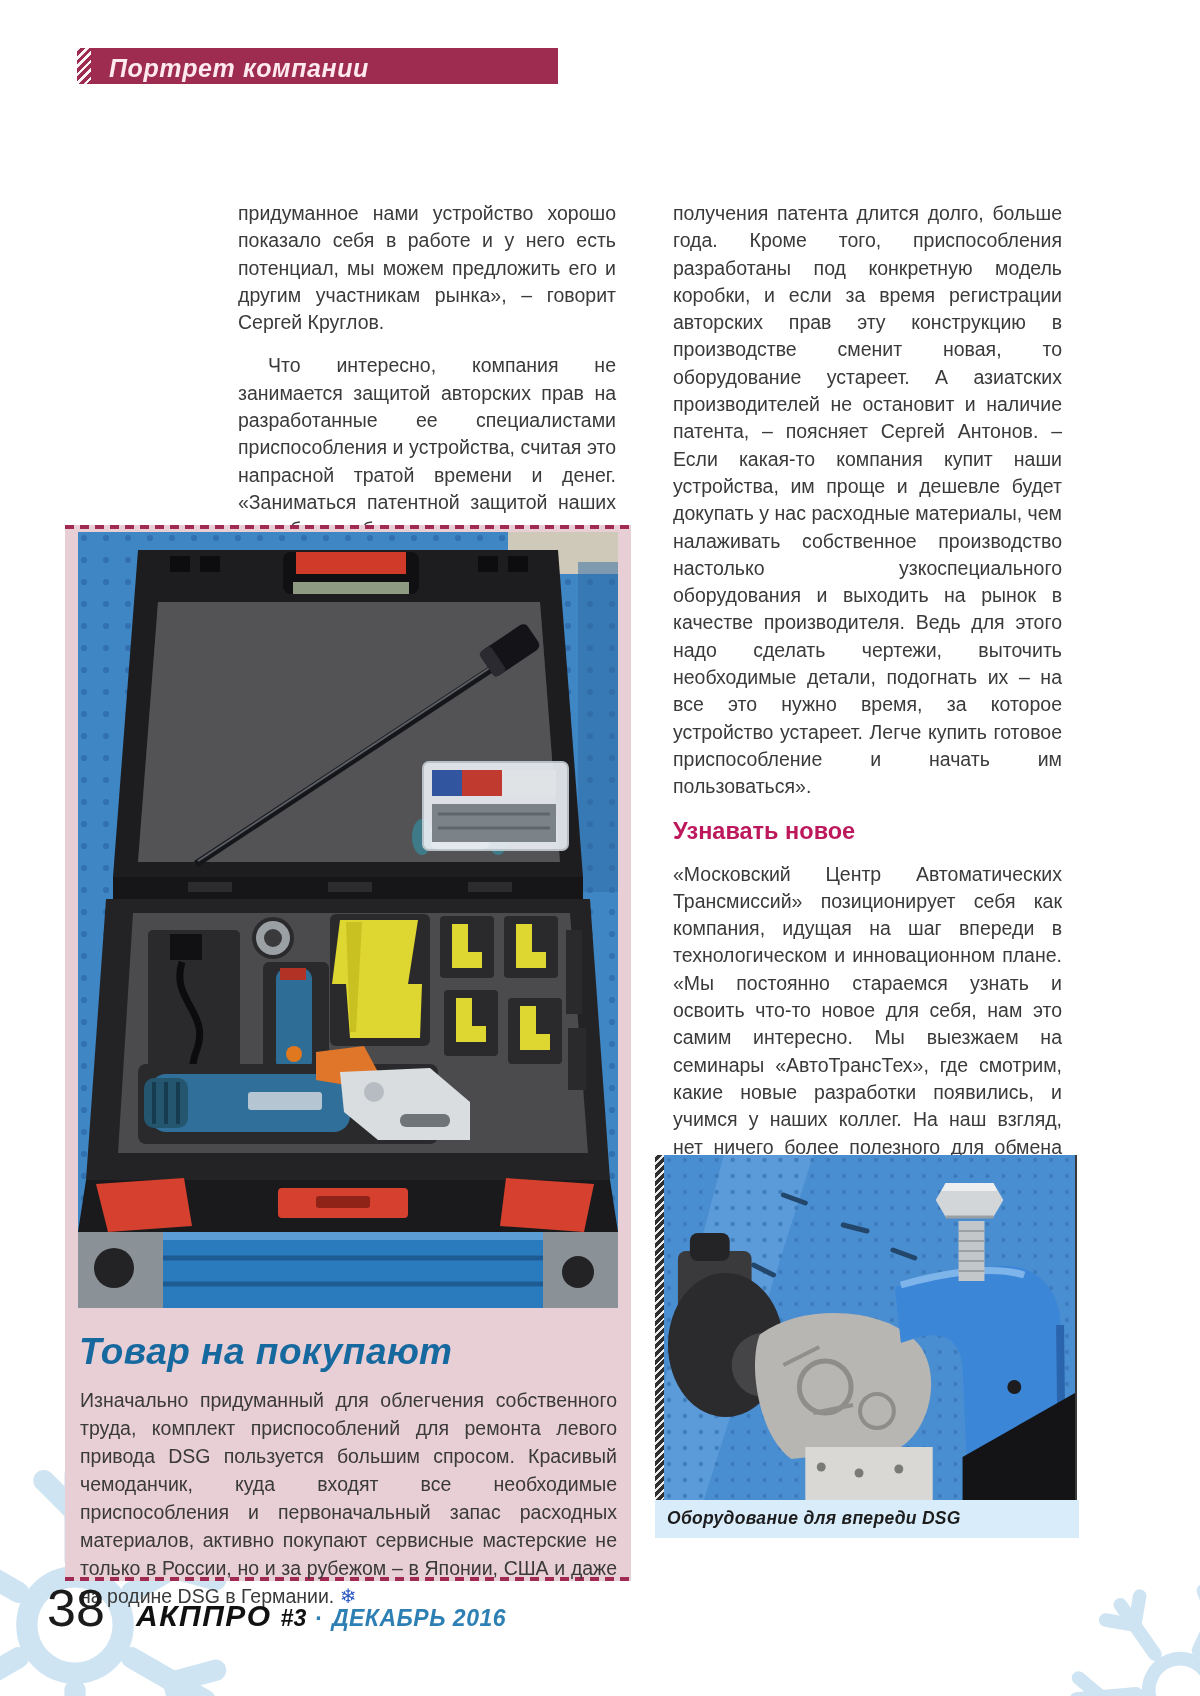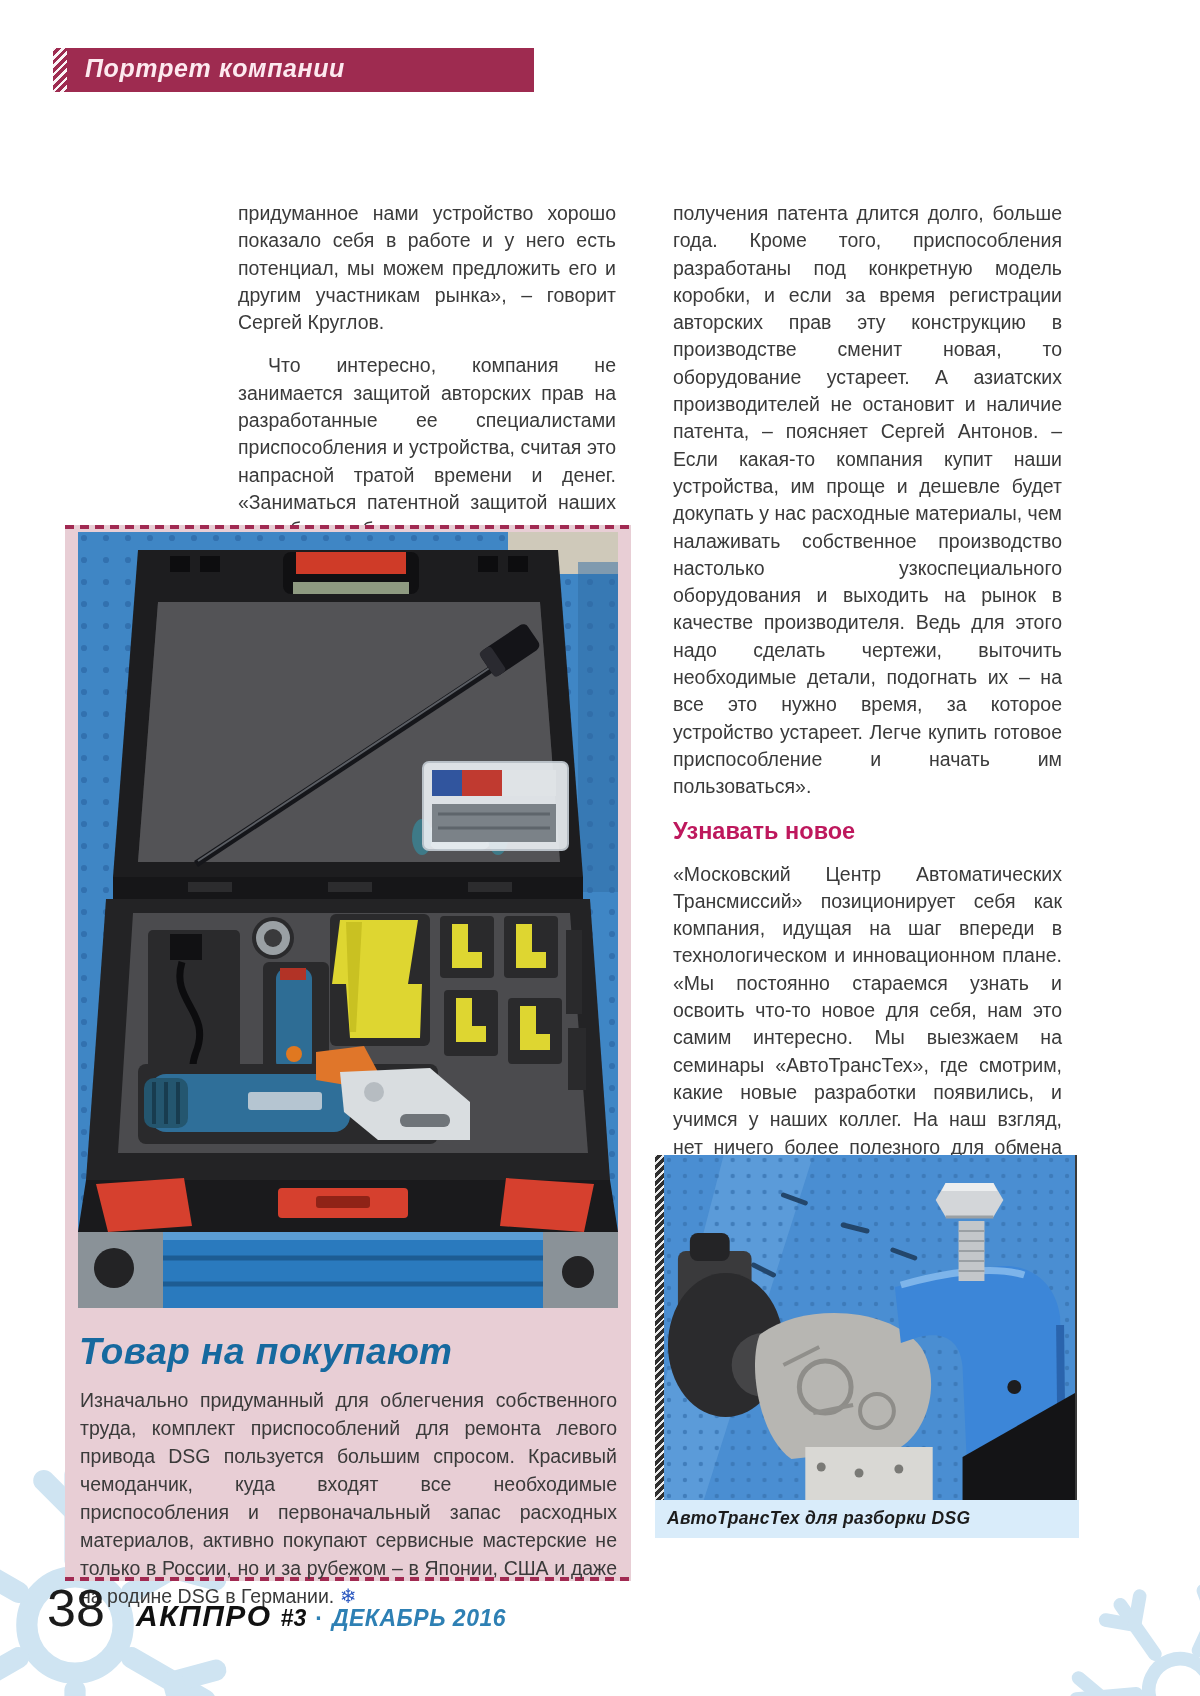--- a/index.html
+++ b/index.html
@@ -1,20 +1,20 @@
 <!DOCTYPE html>
 <html lang="ru"><head>
 <meta charset="utf-8">
 <style>
   html,body{margin:0;padding:0;background:#fff;}
   .page{position:relative;width:1200px;height:1696px;background:#ffffff;overflow:hidden;
         font-family:"Liberation Sans", sans-serif;}
 
   
-  .header-badge{position:absolute;left:53px;top:48px;width:481px;height:44px;background:#9e2b50;}
+  .header-badge{position:absolute;left:77px;top:48px;width:481px;height:36px;background:#9e2b50;}
   .header-hatch{position:absolute;left:0;top:0;bottom:0;width:14px;
       background:repeating-linear-gradient(135deg,rgba(255,255,255,.95) 0 2.5px,#9e2b50 2.5px 6px);}
   .header-label{position:absolute;left:32px;top:6px;font-size:25px;font-style:italic;font-weight:bold;
       color:#fde9ef;letter-spacing:.6px;}
 
   
   .col{position:absolute;top:184px;font-size:19.5px;line-height:27.3px;text-align:justify;
       color:#3a3a3a;hyphens:auto;}
   .col p{margin:16px;}
   .col p.indent{text-indent:30px;}
@@ -337,21 +337,21 @@
             <line x1="296" y1="106" x2="322" y2="106"></line>
           <line x1="296" y1="116" x2="322" y2="116"></line>
         </g>
         <polygon points="283,28 331,28 341,45 331,62 283,62 273,45" fill="#d3d6d9"></polygon>
         <polygon points="283,28 331,28 335,36 279,36" fill="#eceeef"></polygon>
         <line x1="283" y1="62" x2="331" y2="62" stroke="#9aa0a4" stroke-width="3"></line>
       </g>
       <polygon points="300,302 413,238 413,345 300,345" fill="#141416"></polygon>
     </svg>
     <div class="photo2-caption">
-      <span>АвтоТрансТех для разборки DSG</span>
+      <span>Оборудование для впереди DSG</span>
     </div>
   </div>
 
   <div class="page-number">38</div>
   <div class="footer-line">
     <span class="brand">АКППРО</span>
     <span class="issue">#3</span>
     <span class="sep">·</span>
     <span class="date">ДЕКАБРЬ 2016</span>
   </div>

